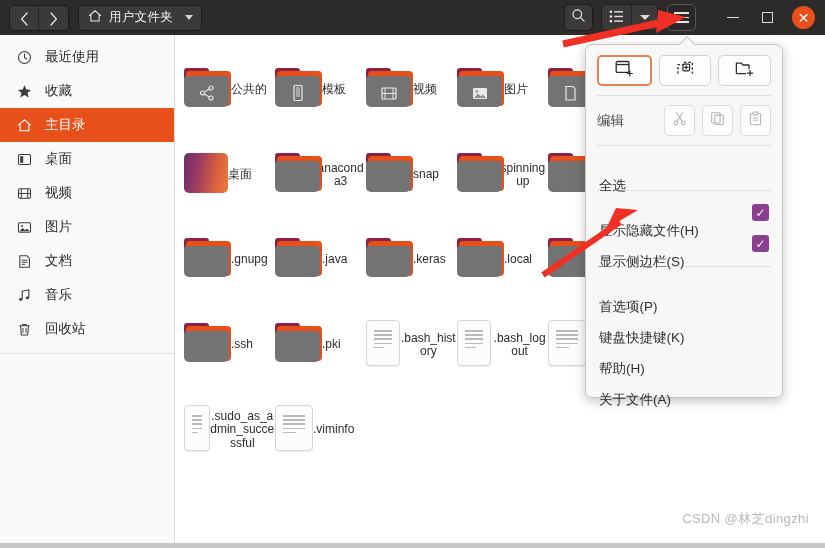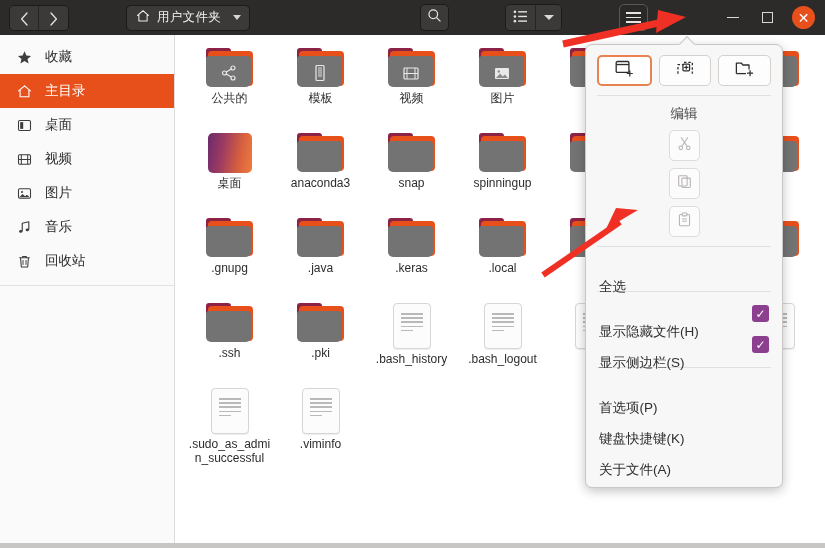--- a/index.html
+++ b/index.html
@@ -15,21 +15,20 @@
     overflow: hidden;
   }
 
   
   .titlebar {
     position: absolute; top: 0; left: 0;
     width: 825px; height: 35px;
     background: #2c2b2a;
     display: flex; align-items: center;
     padding: 0 4px;
-    gap: 48px;
   }
   .nav-group {
     display: flex;
     margin-left: 5px;
     border: 1px solid #1c1b1a;
     border-radius: 5px;
     overflow: hidden;
     height: 26px;
   }
   .nav-btn {
@@ -170,21 +169,21 @@
   }
   .grid {
     position: relative;
     padding: 8px 0 0 8px;
     display: grid;
     grid-template-columns: repeat(7, 91px);
     grid-auto-rows: 85px;
     column-gap: 0px;
   }
   .cell {
-    display: flex; flex-direction: column; align-items: center;
+    display: flex; flex-direction: row; align-items: center;
     padding-top: 5px;
   }
   .cell .label {
     margin-top: 4px;
     font-size: 12px;
     color: #2d2d2d;
     text-align: center;
     line-height: 13.5px;
     max-width: 86px;
     word-break: break-word;
@@ -283,21 +282,20 @@
   }
   .pop-iconbtn.focused {
     border: 2px solid #e8834f;
     background: #ffffff;
   }
   .pop-sep { height: 1px; background: #e2e0de; margin: 0 11px; }
   .pop-edit {
     display: flex; align-items: center;
     padding: 9px 11px;
     gap: 7px;
-    flex-direction: column;
   }
   .pop-edit .etxt {
     font-size: 13.5px; color: #4a4a4a;
     flex: 1;
   }
   .pop-smallbtn {
     width: 31px; height: 31px;
     border: 1px solid #dedbd9;
     border-radius: 5px;
     background: #fcfcfc;
@@ -315,21 +313,21 @@
   .pop-item.tall { height: 31px; }
   .pop-check {
     width: 17px; height: 17px;
     border-radius: 3px;
     background: #8d3f8f;
     color: #ffffff;
     display: flex; align-items: center; justify-content: center;
     font-size: 12px; line-height: 1;
   }
   .pop-group { padding: 6px 0 7px 0; }
-  .pop-group.last { padding-bottom: 20px; }
+  .pop-group.last { padding-bottom: 0; }
 
   
   .annot { position: absolute; left: 0; top: 0; width: 825px; height: 548px; z-index: 40; pointer-events: none; }
 
   
   .watermark {
     position: absolute;
     right: 16px; bottom: 20px;
     font-size: 13px;
     color: #b9b9b9;
@@ -420,20 +418,29 @@
         <i></i>
       </div>
       <div class="win-close">
         <span>✕</span>
       </div>
     </div>
   </div>
 
   <div class="sidebar">
 
+    <div class="side-item">
+      <span class="si-icon">
+        <svg width="15" height="15" viewBox="0 0 16 16">
+            <circle cx="8" cy="8" r="6.4" stroke="currentColor" stroke-width="1.15" fill="none"></circle>
+            <path d="M8 4.4 V8.2 L10.6 9.6" stroke="currentColor" stroke-width="1.15" fill="none" stroke-linecap="round"></path>
+          </svg>
+      </span>
+      <span>最近使用</span>
+    </div>
 
     <div class="side-item">
       <span class="si-icon">
         <svg width="15" height="15" viewBox="0 0 16 16">
             <path d="M8 1.3 L10 5.9 L15 6.3 L11.2 9.5 L12.4 14.3 L8 11.7 L3.6 14.3 L4.8 9.5 L1 6.3 L6 5.9 Z" fill="currentColor"></path>
           </svg>
       </span>
       <span>收藏</span>
     </div>
 
@@ -470,20 +477,29 @@
       <span class="si-icon">
         <svg width="15" height="15" viewBox="0 0 16 16">
             <rect x="1.6" y="3" width="12.8" height="10" rx="1.2" stroke="currentColor" stroke-width="1.15" fill="none"></rect>
             <circle cx="5.3" cy="6.3" r="1.1" fill="currentColor"></circle>
             <path d="M2.4 12 L6 8.4 L8.6 11 L10.6 9.2 L13.6 12 Z" fill="currentColor"></path>
           </svg>
       </span>
       <span>图片</span>
     </div>
 
+    <div class="side-item">
+      <span class="si-icon">
+        <svg width="15" height="15" viewBox="0 0 16 16">
+            <path d="M3 1.8 H10.4 L13.2 4.6 V14.2 H3 Z" stroke="currentColor" stroke-width="1.15" fill="none" stroke-linejoin="round"></path>
+            <path d="M5 6.6 H11 M5 8.8 H11 M5 11 H8.8" stroke="currentColor" stroke-width="1.05"></path>
+          </svg>
+      </span>
+      <span>文档</span>
+    </div>
 
 
     <div class="side-item">
       <span class="si-icon">
         <svg width="15" height="15" viewBox="0 0 16 16">
             <path d="M5.6 12 V3.4 L12.6 1.9 V10.4" stroke="currentColor" stroke-width="1.2" fill="none" stroke-linejoin="round"></path>
             <ellipse cx="4" cy="12.2" rx="1.8" ry="1.5" fill="currentColor"></ellipse>
             <ellipse cx="11" cy="10.6" rx="1.8" ry="1.5" fill="currentColor"></ellipse>
           </svg>
       </span>
@@ -917,30 +933,34 @@
     <div class="pop-sep"></div>
 
     <div class="pop-group last">
       <div class="pop-item tall">
         <span class="pi-label">首选项(P)</span>
       </div>
       <div class="pop-item tall">
         <span class="pi-label">键盘快捷键(K)</span>
       </div>
       <div class="pop-item tall">
+        <span class="pi-label">帮助(H)</span>
+      </div>
+      <div class="pop-item tall">
         <span class="pi-label">关于文件(A)</span>
       </div>
     </div>
   </div>
 
   <svg class="annot">
     <g>
       <path d="M563 44 L663 22" stroke="#f03024" stroke-width="7" stroke-linecap="butt"></path>
       <path d="M686 17 L656 33 L658 10 Z" fill="#f03024"></path>
     </g>
     <g>
       <path d="M543 275 L620 222" stroke="#f03024" stroke-width="6" stroke-linecap="butt"></path>
       <path d="M638 210 L606 229 L616 208 Z" fill="#f03024"></path>
     </g>
   </svg>
 
+  <div class="watermark">CSDN @林芝dingzhi</div>
   <div class="botbar"></div>
 </div>
 
 </body></html>

